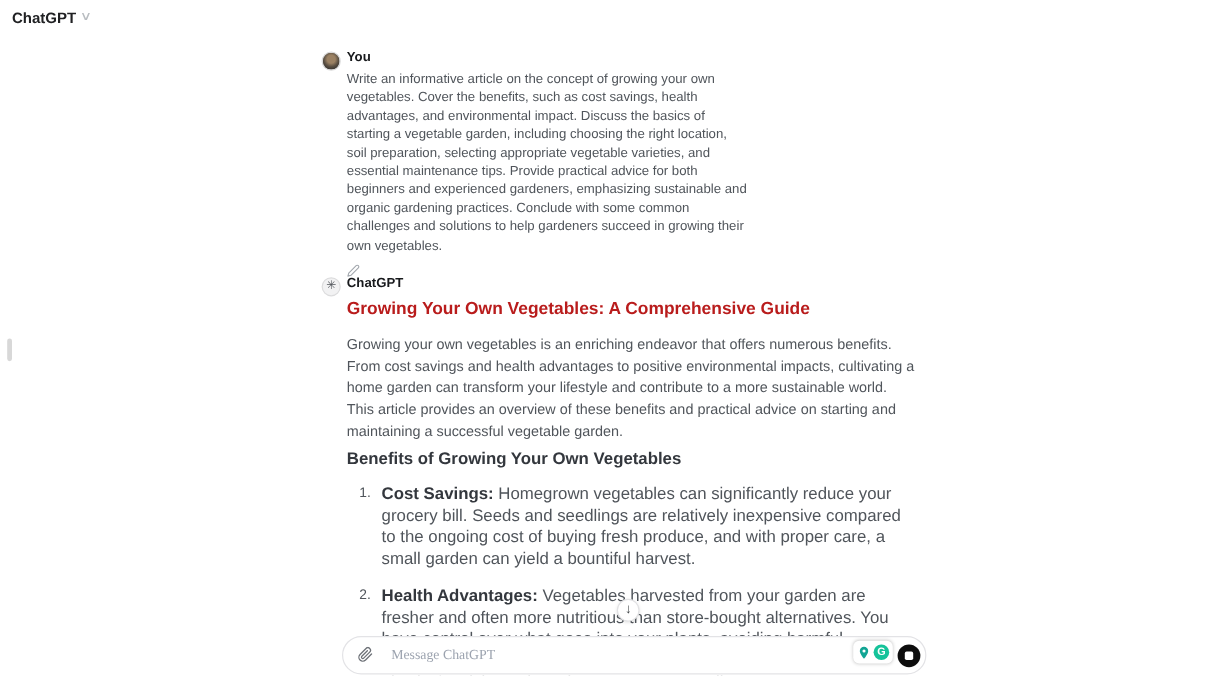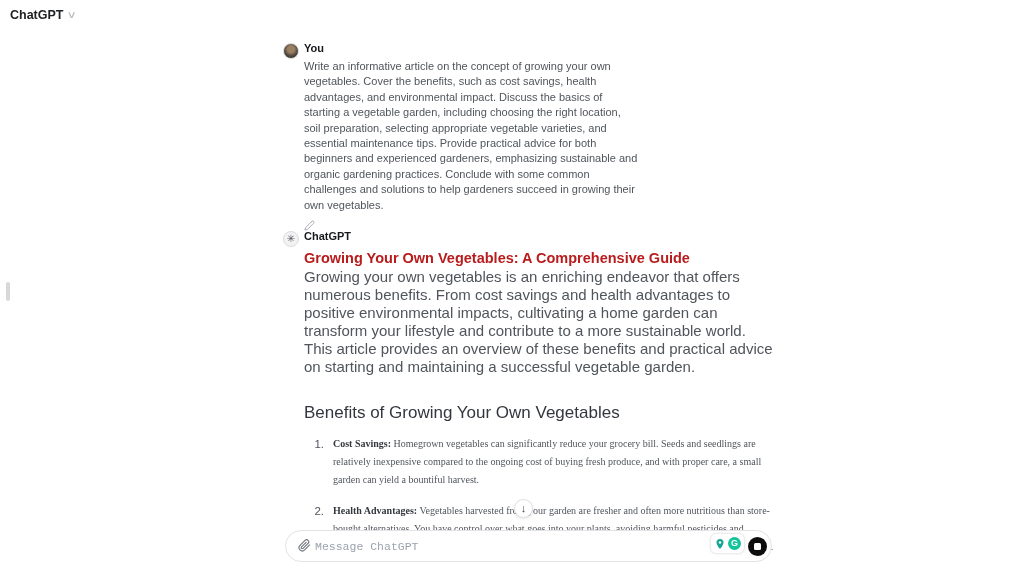--- a/index.html
+++ b/index.html
@@ -22,21 +22,21 @@
   .chevron { color: #b9bdc1; font-size: 10px; line-height: 10px; transform: scaleX(1.4); }
 
   
   .sidebar-handle {
     position: absolute; left: 6px; top: 282px;
     width: 4px; height: 19px;
     background: #d8d8d8; border-radius: 2px;
   }
 
   
-  .msg { position: absolute; left: 283px; }
+  .msg { position: absolute; left: 268px; }
   .msg-user { top: 40px; width: 380px; }
   .msg-assistant { top: 228px; width: 500px; }
   .avatar {
     position: absolute; left: 0; top: 3px;
     width: 16px; height: 16px; border-radius: 50%;
     overflow: hidden; flex: none;
   }
   .avatar-user {
     background: radial-gradient(circle at 50% 38%, #9b8163 0 30%, #5a4f42 55%, #35322e 80%);
     border: 1px solid #d9d9d9;
@@ -57,35 +57,35 @@
     color: #a2a7ad; cursor: pointer; display: inline-block;
   }
   .edit-btn svg { width: 11px; height: 11px; display: block; }
 
   .ai-title {
     margin-top: 5px;
     font-size: 14.5px; font-weight: bold; color: #b91c1c;
     line-height: 19px;
   }
   .ai-intro {
-    margin-top: 0; width: 474px;
-    font-size: 15px; line-height: 18px; color: #50555b;
+    margin-top: 10px; width: 474px;
+    font-size: 12px; line-height: 18px; color: #50555b;
   }
   .ai-section {
-    margin-top: 27px;
-    font-size: 17px; font-weight: normal; color: #33373d;
+    margin-top: 6px;
+    font-size: 14px; font-weight: bold; color: #33373d;
   }
   .ai-list { margin-top: 12px; }
   .li-row { display: flex; margin-bottom: 13px; }
   .li-num {
     flex: none; width: 20px; text-align: right; margin-right: 9px;
     font-size: 11.5px; line-height: 18px; color: #50555b;
   }
   .li-content {
-    width: 442px; font-size: 10px; line-height: 18px; color: #50555b; font-family: Liberation Serif, serif;
+    width: 442px; font-size: 14px; line-height: 18px; color: #50555b;
   }
   .li-label { font-weight: bold; color: #33373d; }
 
   
   .scroll-btn {
     position: absolute; left: 514px; top: 499px;
     width: 19px; height: 19px; border-radius: 50%;
     background: #fff; border: 1px solid #e2e2e4;
     box-shadow: 0 1px 3px rgba(0,0,0,0.10);
     display: flex; align-items: center; justify-content: center;
@@ -101,23 +101,23 @@
     background: #fff;
     display: flex; align-items: center;
   }
   .attach-btn {
     margin-left: 12px; width: 14px; height: 14px;
     color: #6e7похож278; color: #6e7278; cursor: pointer; flex: none;
   }
   .attach-btn svg { width: 13px; height: 13px; display: block; }
   .composer-input {
     flex: 1; border: none; outline: none; background: transparent;
-    margin-left: 3px; margin-right: 60px;
+    margin-left: 14px; margin-right: 60px;
     font-size: 11.5px; color: #0d0d0d;
-    font-family: Liberation Mono, monospace;
+    font-family: Liberation Serif, serif;
   }
   .composer-input::placeholder { color: #9ca3af; }
 
   .ext-pill {
     position: absolute; right: 27px; top: 3px;
     height: 19px; padding: 0 3px;
     background: #fff; border-radius: 5px;
     box-shadow: 0 0 3px rgba(0,0,0,0.22);
     display: flex; align-items: center; gap: 2px;
   }

